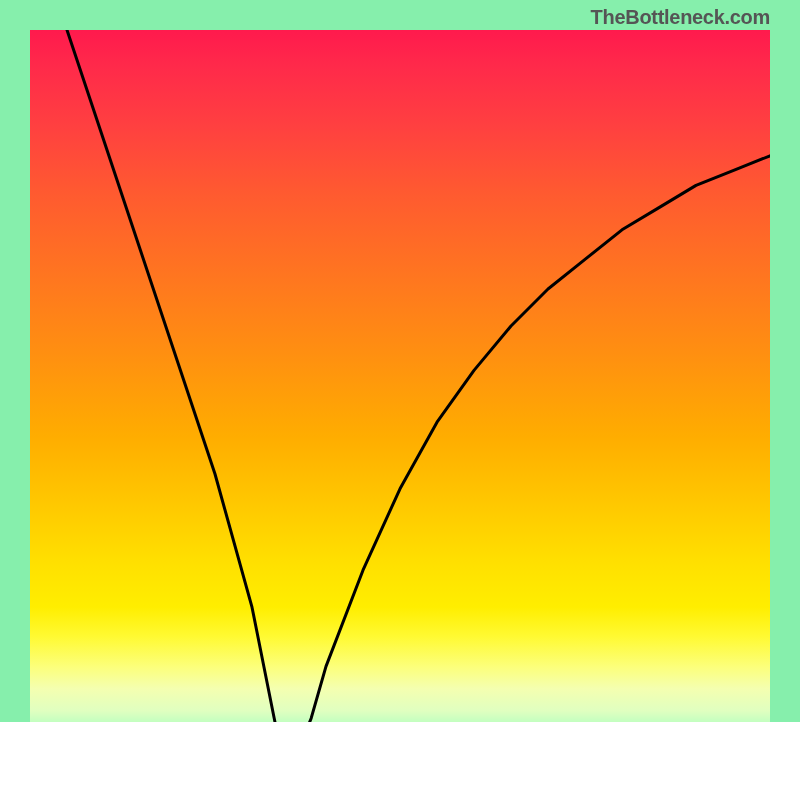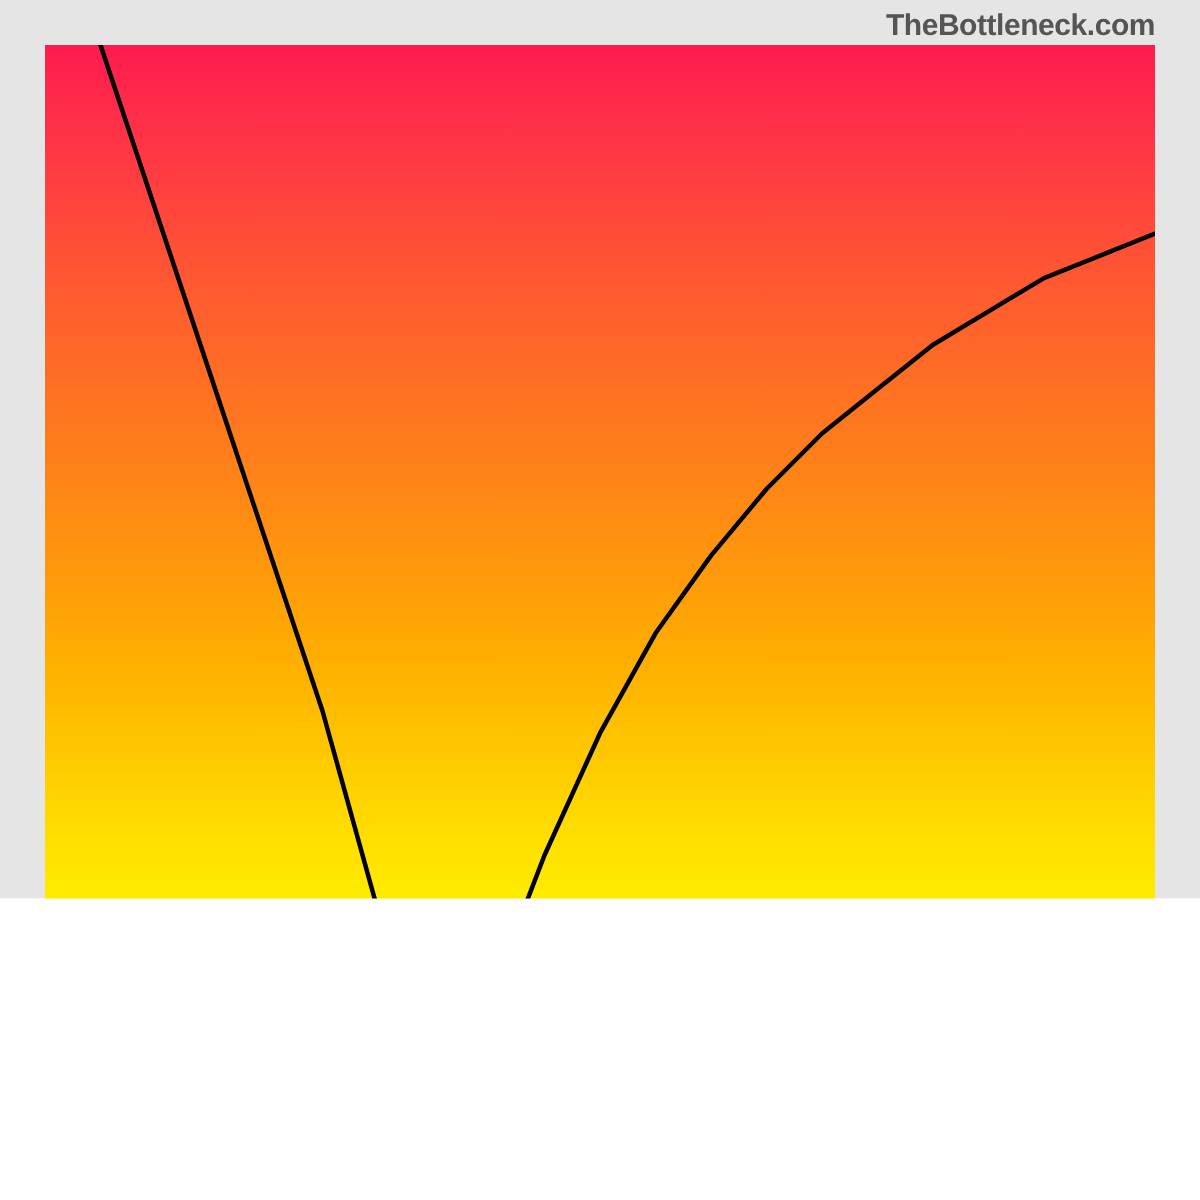--- a/index.html
+++ b/index.html
@@ -2,23 +2,23 @@
 <html><head>
   <meta charset="utf-8">
   <style>
     body {
       margin: 0;
       padding: 0;
       background: #fff;
     }
     .chart-container {
       width: 800px;
-      height: 599px;
+      height: 722px;
       position: relative;
-      background: #e5e5e5;
+      background: #86efac;
     }
     .plot-area {
       position: absolute;
       left: 30px;
       top: 30px;
       width: 740px;
       height: 740px;
       background: linear-gradient(to bottom,
         #ff1a4d 0%,
         #ff2a4a 5%,

